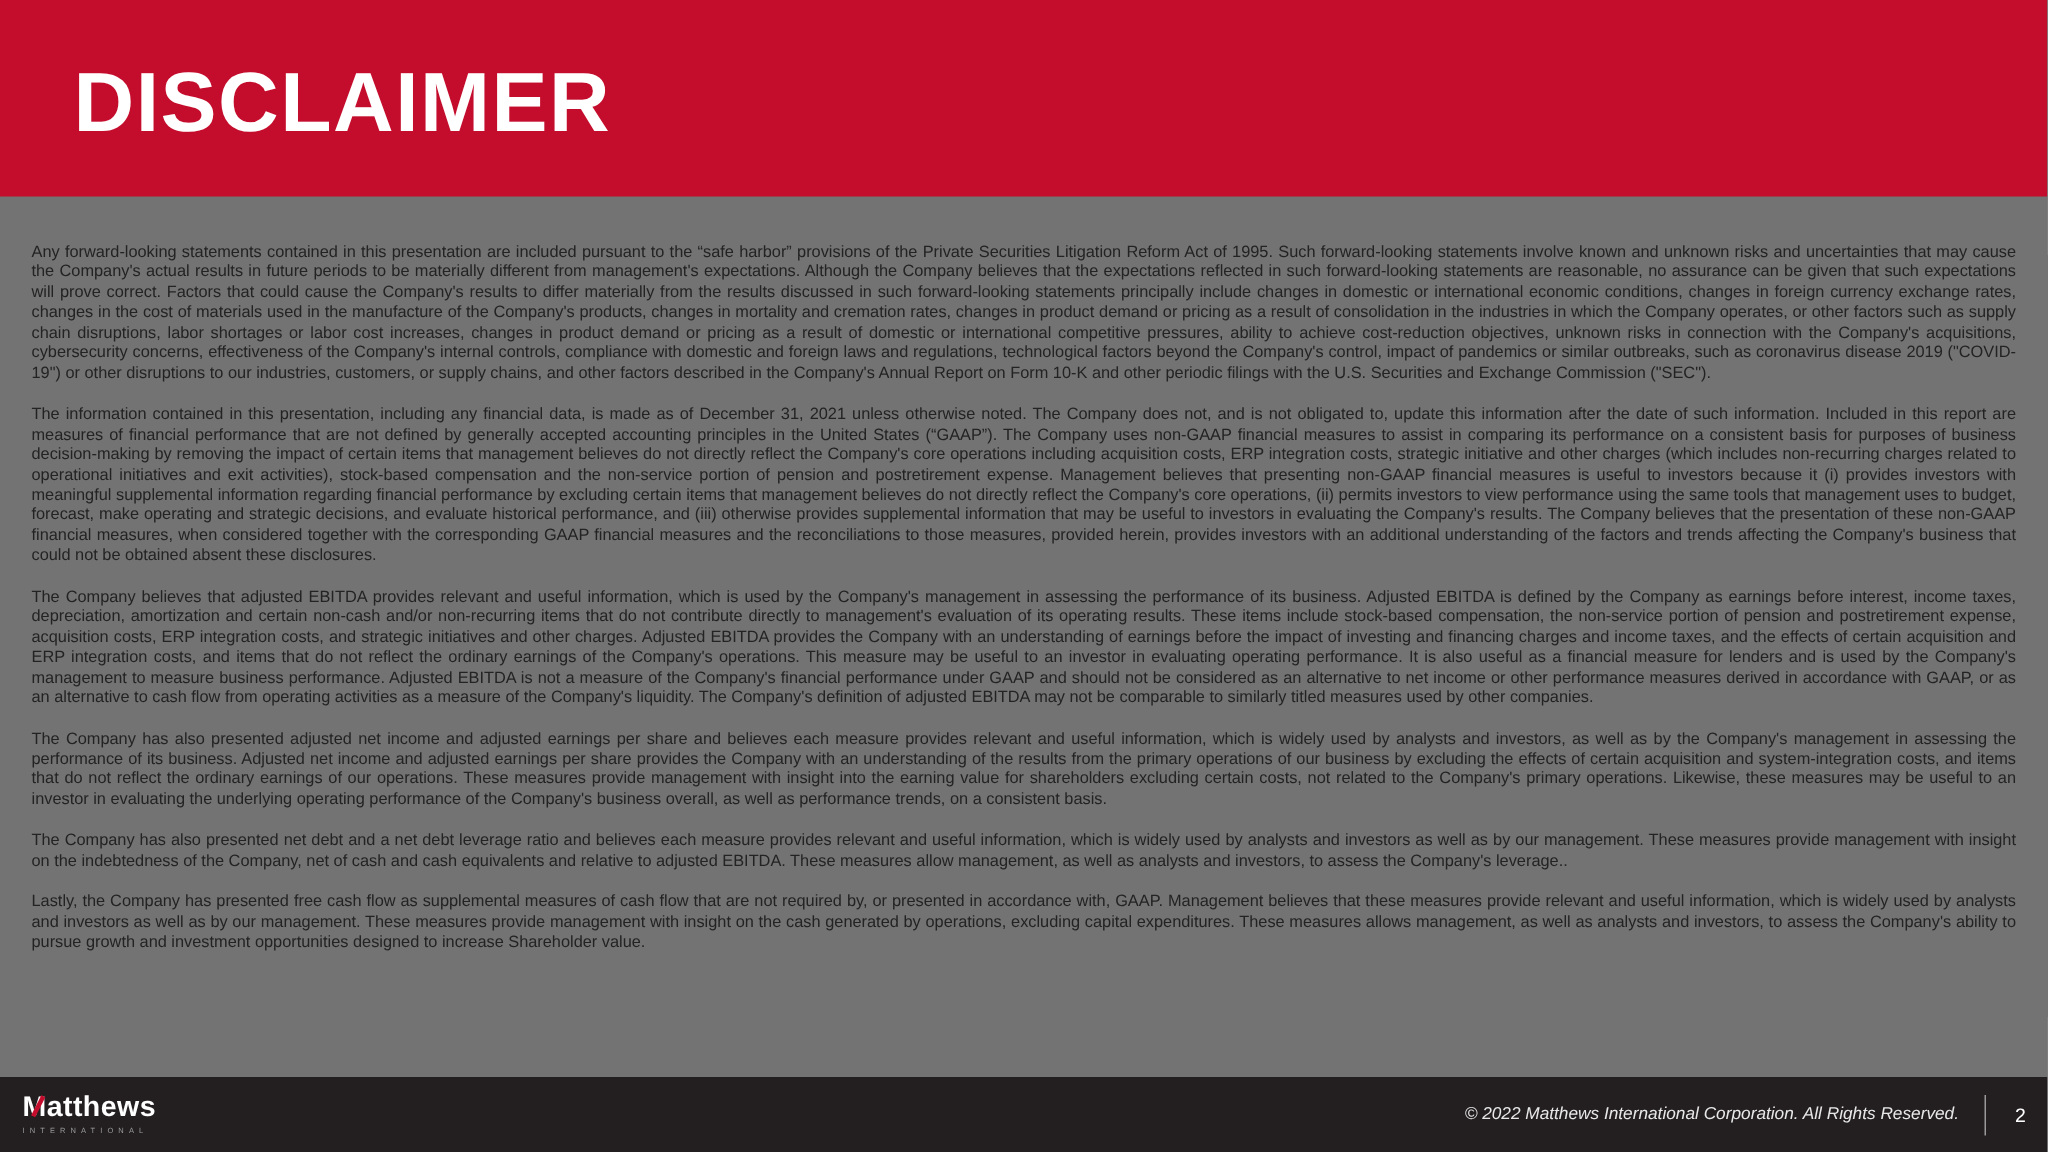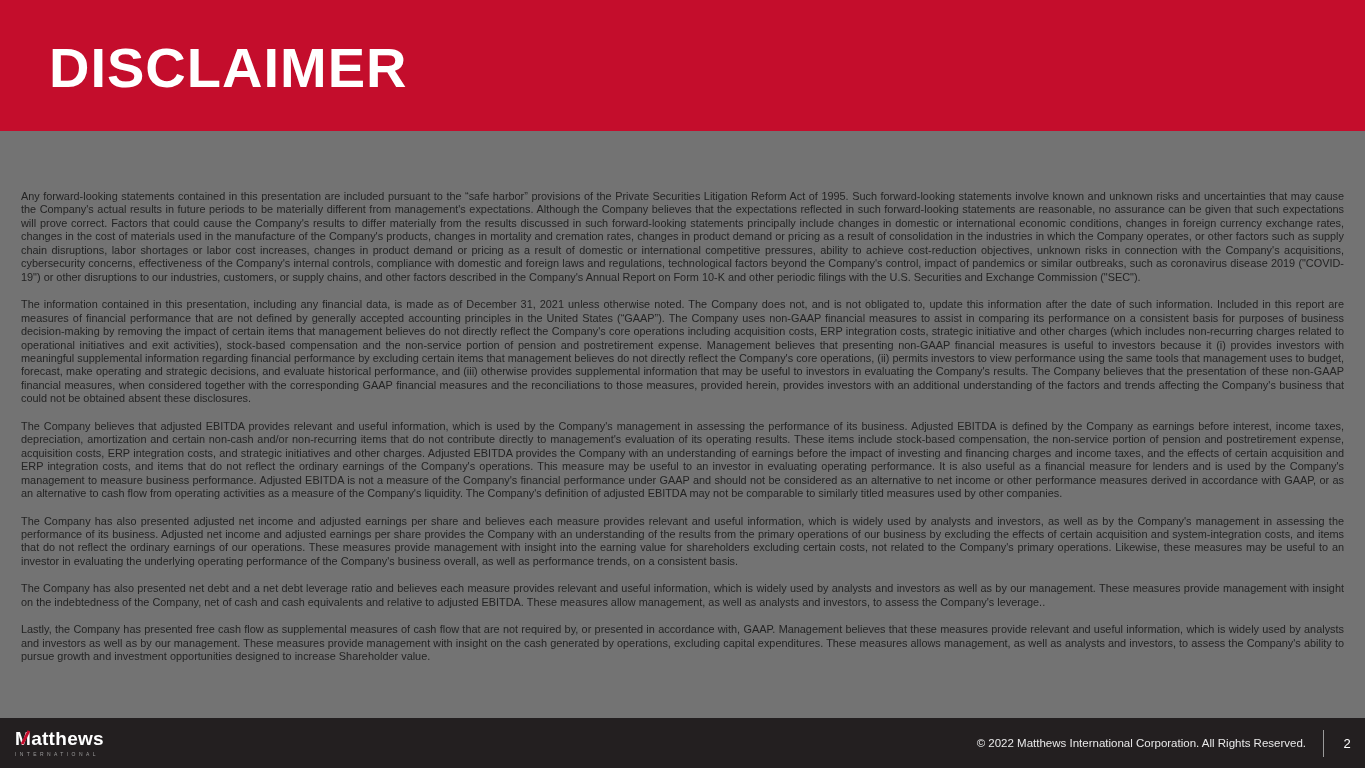--- a/index.html
+++ b/index.html
@@ -37,21 +37,20 @@
     letter-spacing: 1px;
     line-height: 1;
   }
   
   .body-text {
     position: absolute;
     top: 131px; left: 0;
     width: 100%;
     height: 587px;
     padding: 31px 21px 0 21px;
-    margin-top: 28px;
   }
   .body-text p {
     font-size: 10.9px;
     line-height: 13.45px;
     color: var(--text-dark, #232323);
     text-align: justify;
     margin: 0 0 14px 0;
   }
   
   .footer {
@@ -96,20 +95,21 @@
   }
   .footer-right {
     margin-left: auto;
     display: flex;
     align-items: center;
     margin-right: 10px;
   }
   .copyright {
     color: #e8e8e8;
     font-size: 11.5px;
+    font-style: italic;
   }
   .footer-divider {
     width: 1px;
     height: 27px;
     background: #9a9a9a;
     margin: 0 15px 0 17px;
   }
   .page-number {
     color: #ffffff;
     font-size: 13px;

